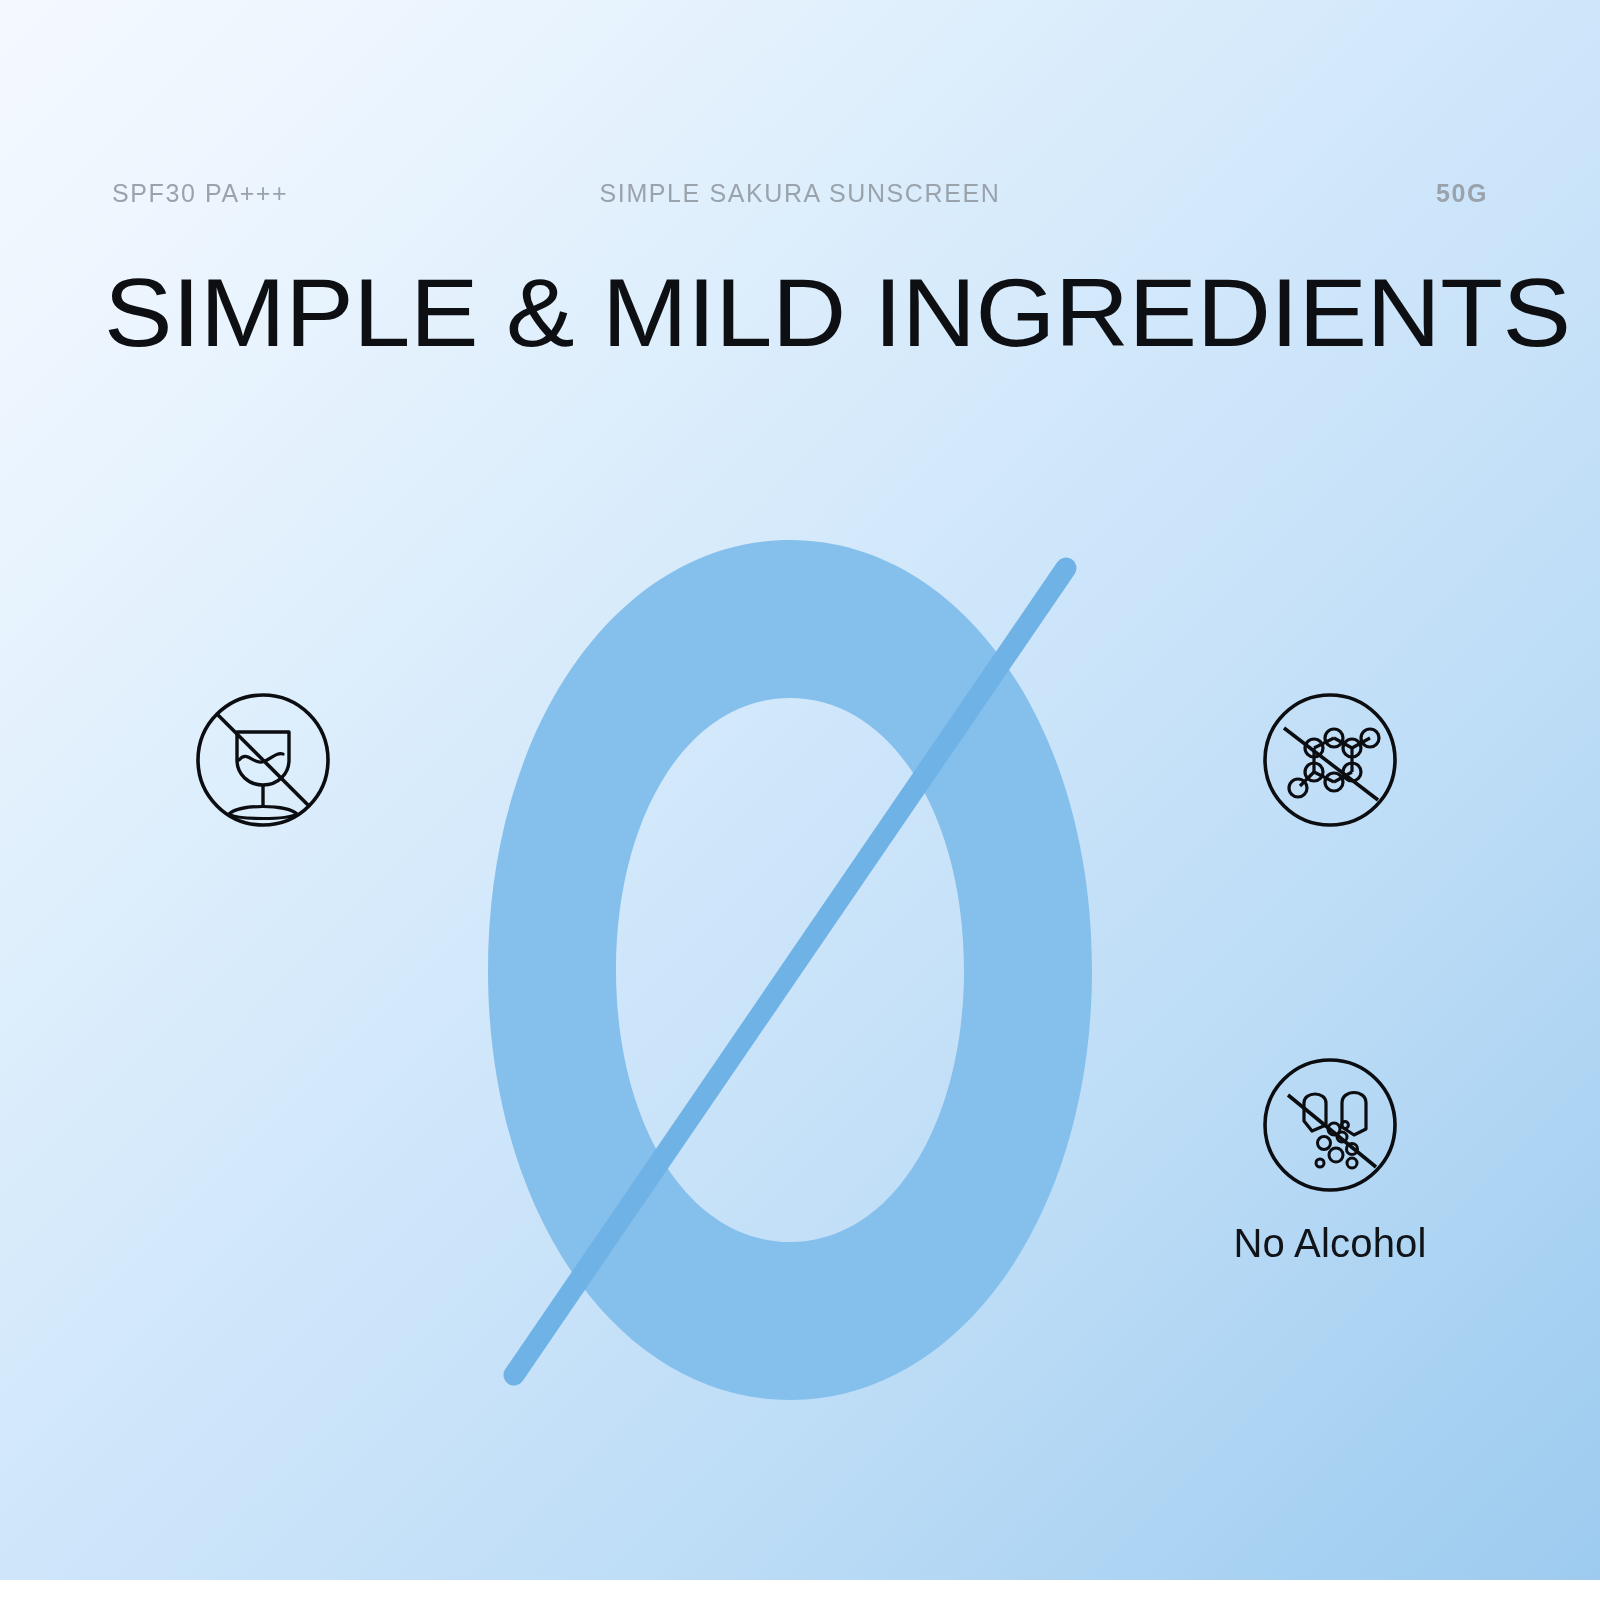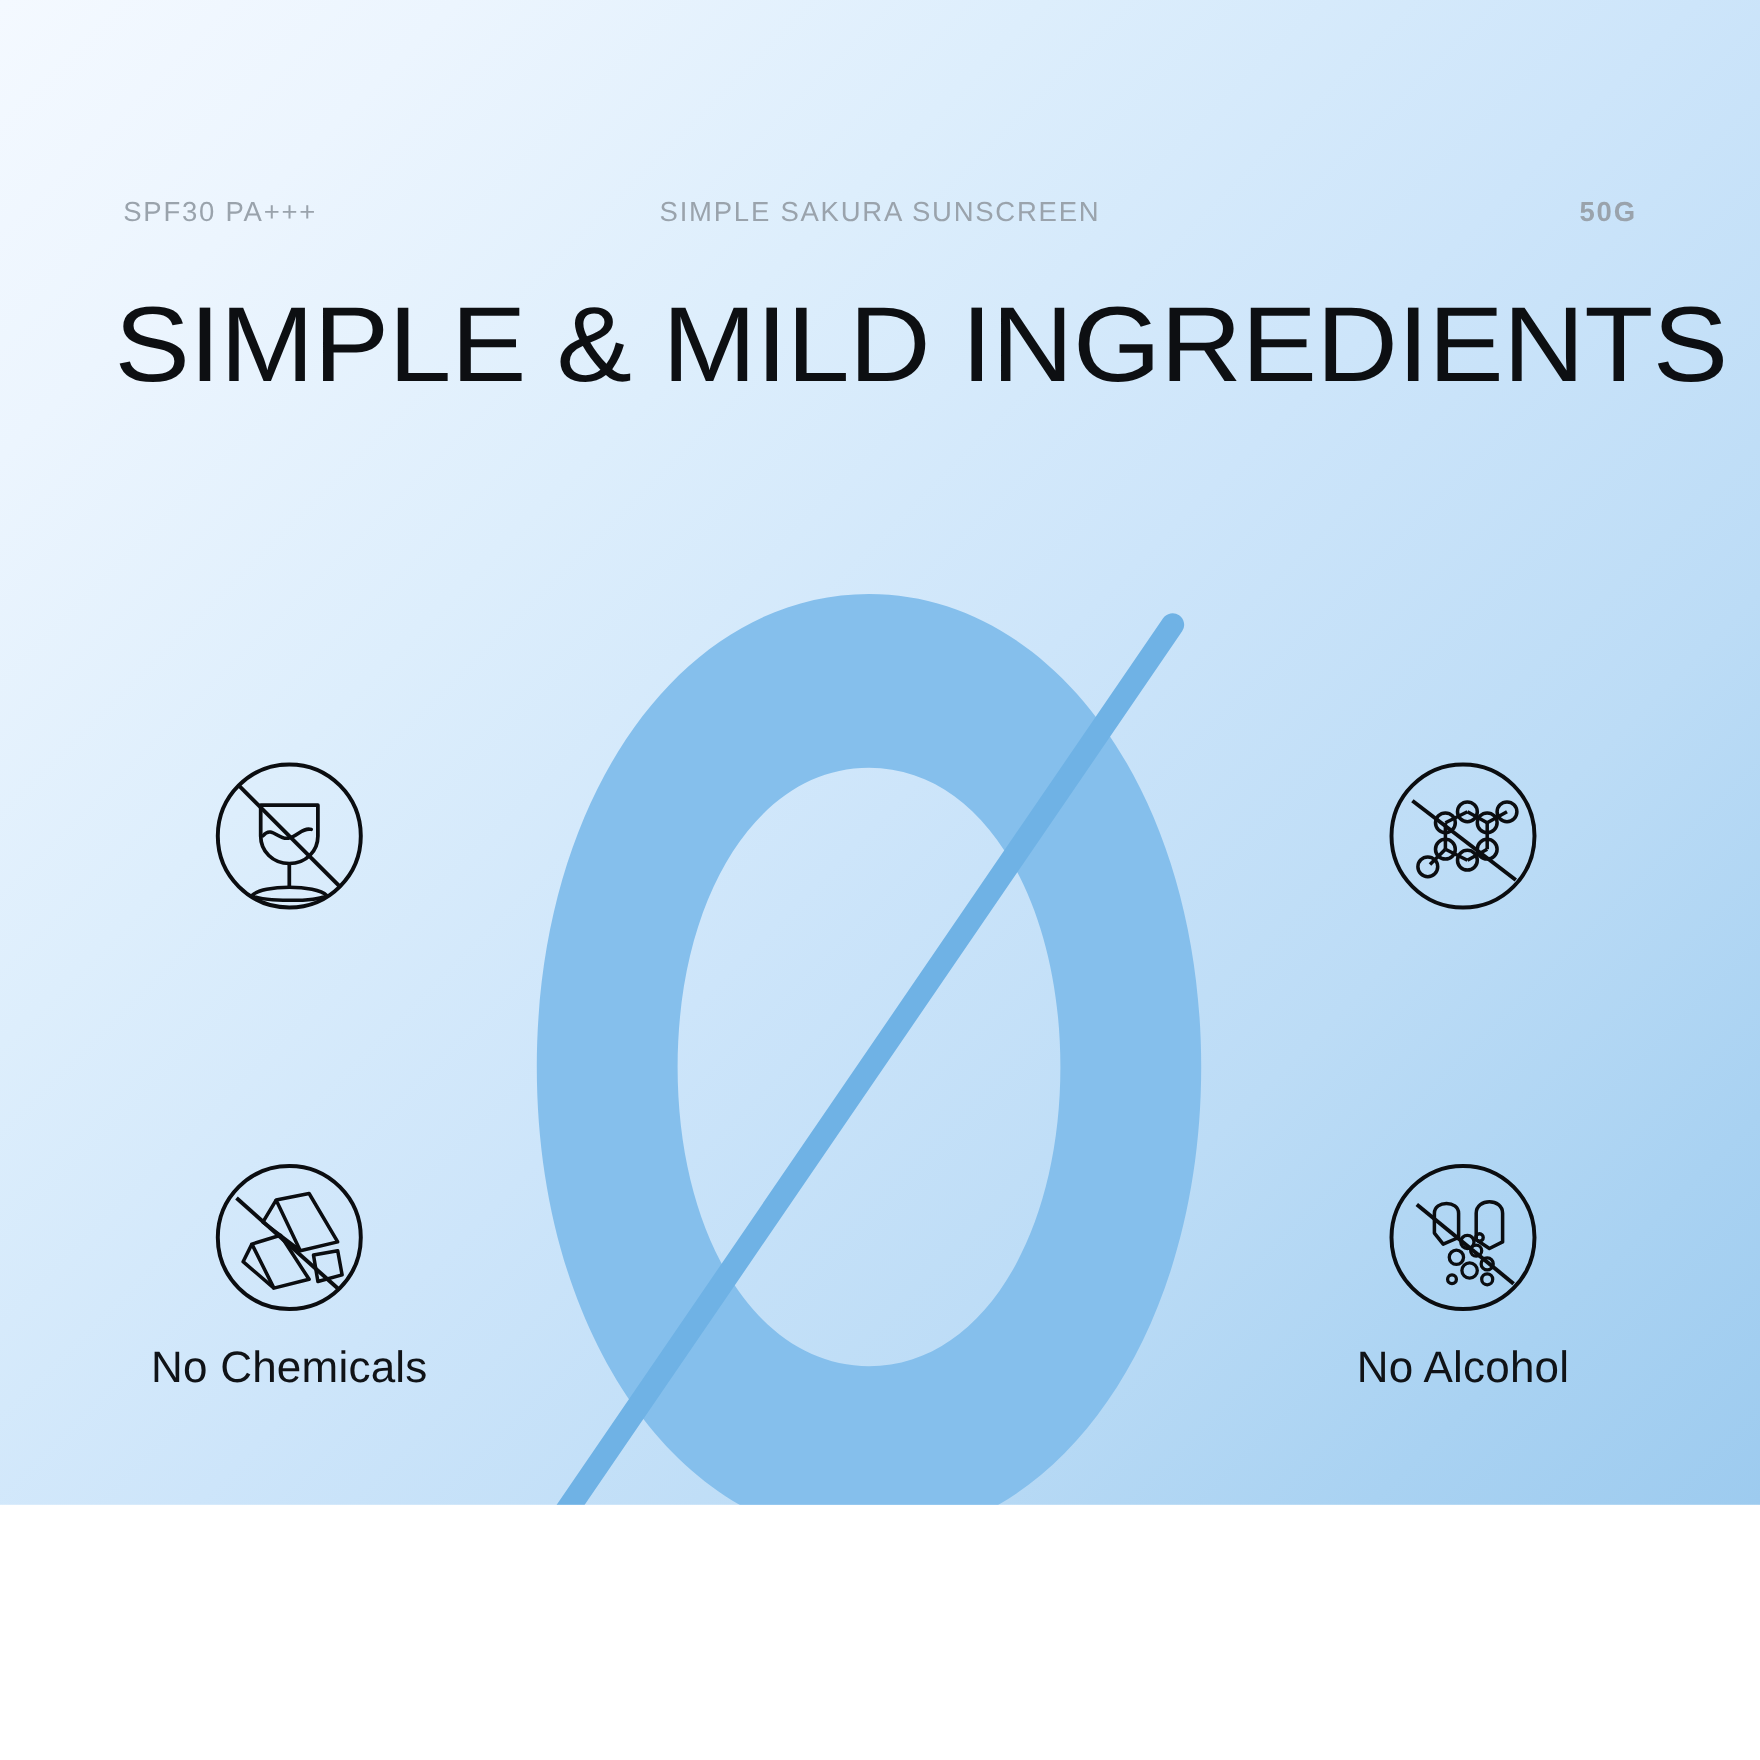--- a/index.html
+++ b/index.html
@@ -5,21 +5,21 @@
   * { box-sizing: border-box; margin: 0; padding: 0; }
   html, body {
     width: 1600px;
     height: 1600px;
     overflow: hidden;
     font-family: "Liberation Sans", sans-serif;
   }
   #poster {
     position: relative;
     width: 1600px;
-    height: 1368px;
+    height: 1580px;
     background: linear-gradient(135deg,
         #f4f9ff 0%,
         #ecf5fe 14%,
         #ddeefc 32%,
         #cde5fa 52%,
         #bcdcf6 72%,
         #a9d2f2 88%,
         #9dcbef 100%);
     overflow: hidden;
   }
@@ -132,37 +132,20 @@
         <circle cx="70" cy="70" r="65" fill="none" stroke="#0b0d10" stroke-width="3.6"></circle>
         <path d="M44 42 H96 V70 C96 84 85 95 70 95 C55 95 44 84 44 70 Z" fill="none" stroke="#0b0d10" stroke-width="3.4" stroke-linejoin="round"></path>
         <path d="M46 70 C54 60, 60 74, 69 72 C78 70, 82 62, 90 64" fill="none" stroke="#0b0d10" stroke-width="3.2" stroke-linecap="round"></path>
         <line x1="70" y1="95" x2="70" y2="116" stroke="#0b0d10" stroke-width="3.4"></line>
         <path d="M36 124 C46 114, 94 114, 104 124 C94 130, 46 130, 36 124 Z" fill="none" stroke="#0b0d10" stroke-width="3.2" stroke-linejoin="round"></path>
         <line x1="24" y1="24" x2="116" y2="116" stroke="#0b0d10" stroke-width="3.6"></line>
       </svg>
     </div>
   </div>
 
-  <div class="feature" id="f-chemicals">
-    <div class="icon-wrap">
-      <svg class="ic" viewBox="0 0 140 140" width="140" height="140">
-        <circle cx="70" cy="70" r="65" fill="none" stroke="#0b0d10" stroke-width="3.6"></circle>
-
-        <path d="M58 36 L88 30 L114 74 L80 82 Z" fill="none" stroke="#0b0d10" stroke-width="3.2" stroke-linejoin="round"></path>
-        <path d="M58 36 L46 56 L80 82" fill="none" stroke="#0b0d10" stroke-width="3.2" stroke-linejoin="round"></path>
-
-        <path d="M36 76 L62 68 L88 108 L56 116 Z" fill="none" stroke="#0b0d10" stroke-width="3.2" stroke-linejoin="round"></path>
-        <path d="M36 76 L28 92 L56 116" fill="none" stroke="#0b0d10" stroke-width="3.2" stroke-linejoin="round"></path>
-
-        <path d="M92 86 L114 82 L118 104 L96 110 Z" fill="none" stroke="#0b0d10" stroke-width="3.2" stroke-linejoin="round"></path>
-        <line x1="22" y1="34" x2="116" y2="118" stroke="#0b0d10" stroke-width="3.6"></line>
-      </svg>
-    </div>
-    <div class="caption">No Chemicals</div>
-  </div>
 
   <div class="feature" id="f-fluoresc">
     <div class="icon-wrap">
       <svg class="ic" viewBox="0 0 140 140" width="140" height="140">
         <circle cx="70" cy="70" r="65" fill="none" stroke="#0b0d10" stroke-width="3.6"></circle>
         <g stroke="#0b0d10" stroke-width="3.2" fill="none">
           <line x1="54" y1="58" x2="74" y2="48"></line>
           <line x1="74" y1="48" x2="92" y2="58"></line>
           <line x1="92" y1="58" x2="92" y2="82"></line>
           <line x1="92" y1="82" x2="74" y2="92"></line>

